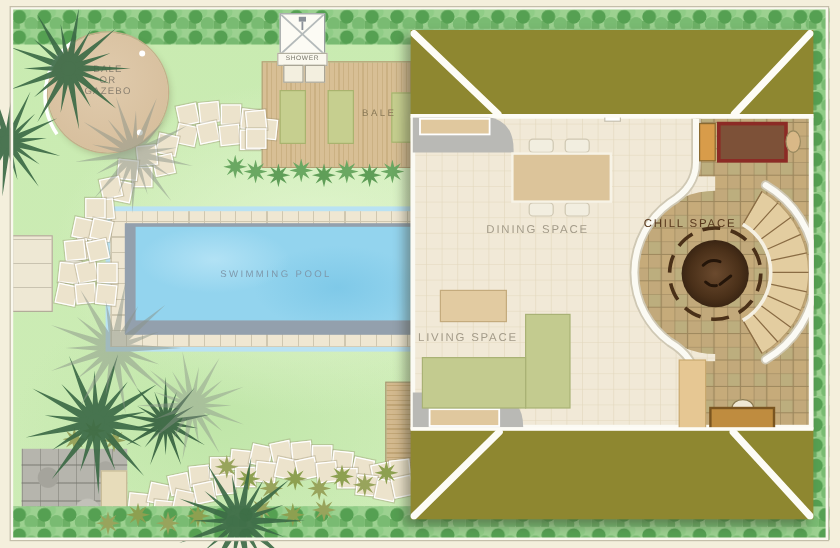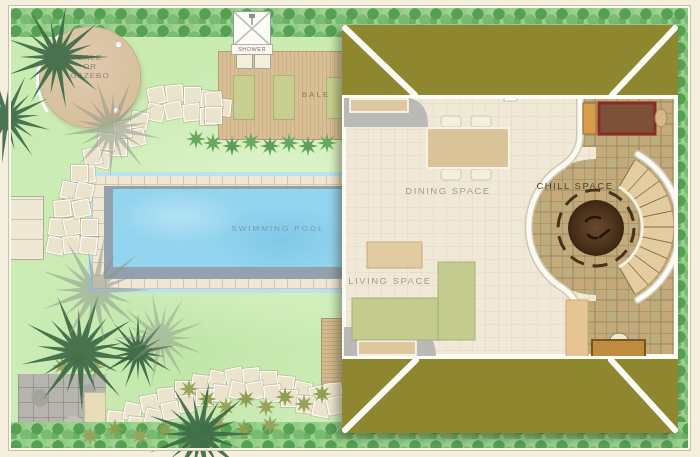--- a/index.html
+++ b/index.html
@@ -54,21 +54,21 @@
   .pool-outer{left:88px;top:172px;width:262px;height:121px;background:#b9e2f3;z-index:2;}
   .pool-tiles{left:92px;top:176px;width:256px;height:113px;background-color:#efe7d2;z-index:2;
     background-image:repeating-linear-gradient(0deg,#cfc7b0 0 1px,rgba(0,0,0,0) 1px 13px),
                      repeating-linear-gradient(90deg,#cfc7b0 0 1px,rgba(0,0,0,0) 1px 13px);}
   .pool-coping{left:104px;top:186px;width:244px;height:93px;background:#93a0ad;z-index:2;}
   .pool-water{left:113px;top:189px;width:234px;height:78px;z-index:2;
     background:radial-gradient(ellipse 90px 40px at 28% 35%, #b2e2f5 0%, rgba(178,226,245,0) 70%),
                radial-gradient(ellipse 100px 50px at 72% 65%, #7fc9e8 0%, rgba(127,201,232,0) 70%),
                #93d4ee;}
   .pool-label{left:113px;top:224px;width:234px;text-align:center;font-size:8px;color:#7e98ab;
-    letter-spacing:2px;z-index:2;padding-left:48px;}
+    letter-spacing:2px;z-index:2;}
 
   
   .left-structure{left:10px;top:196px;width:32px;height:62px;background:#eee8d4;z-index:3;
     border:1px solid #b2ac99;
     background-image:repeating-linear-gradient(0deg,rgba(0,0,0,0) 0 19px,#c9c3b0 19px 20px);}
   .patio{left:18px;top:374px;width:88px;height:74px;background-color:#b6b5ad;z-index:2;
     background-image:
       radial-gradient(circle 9px at 22px 24px, #a5a49c 90%, rgba(0,0,0,0)),
       radial-gradient(circle 11px at 55px 52px, #c2c1b9 90%, rgba(0,0,0,0)),
       radial-gradient(circle 8px at 70px 18px, #a9a8a0 90%, rgba(0,0,0,0)),

